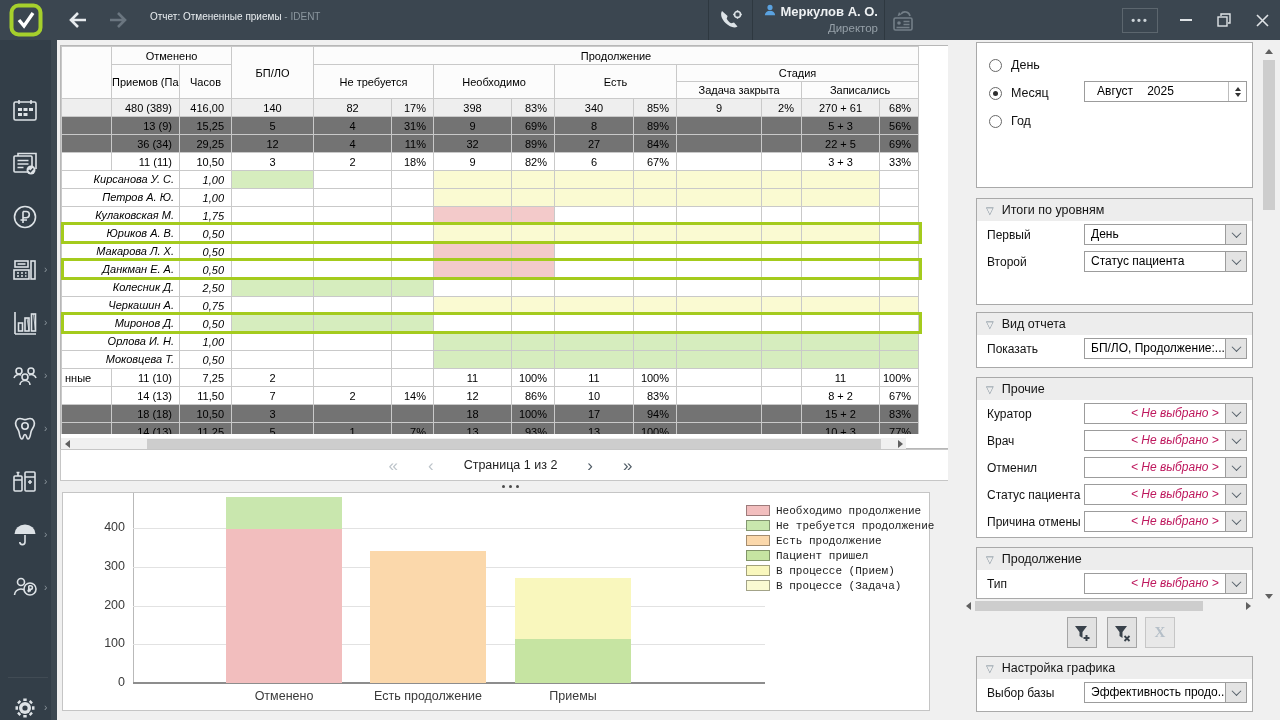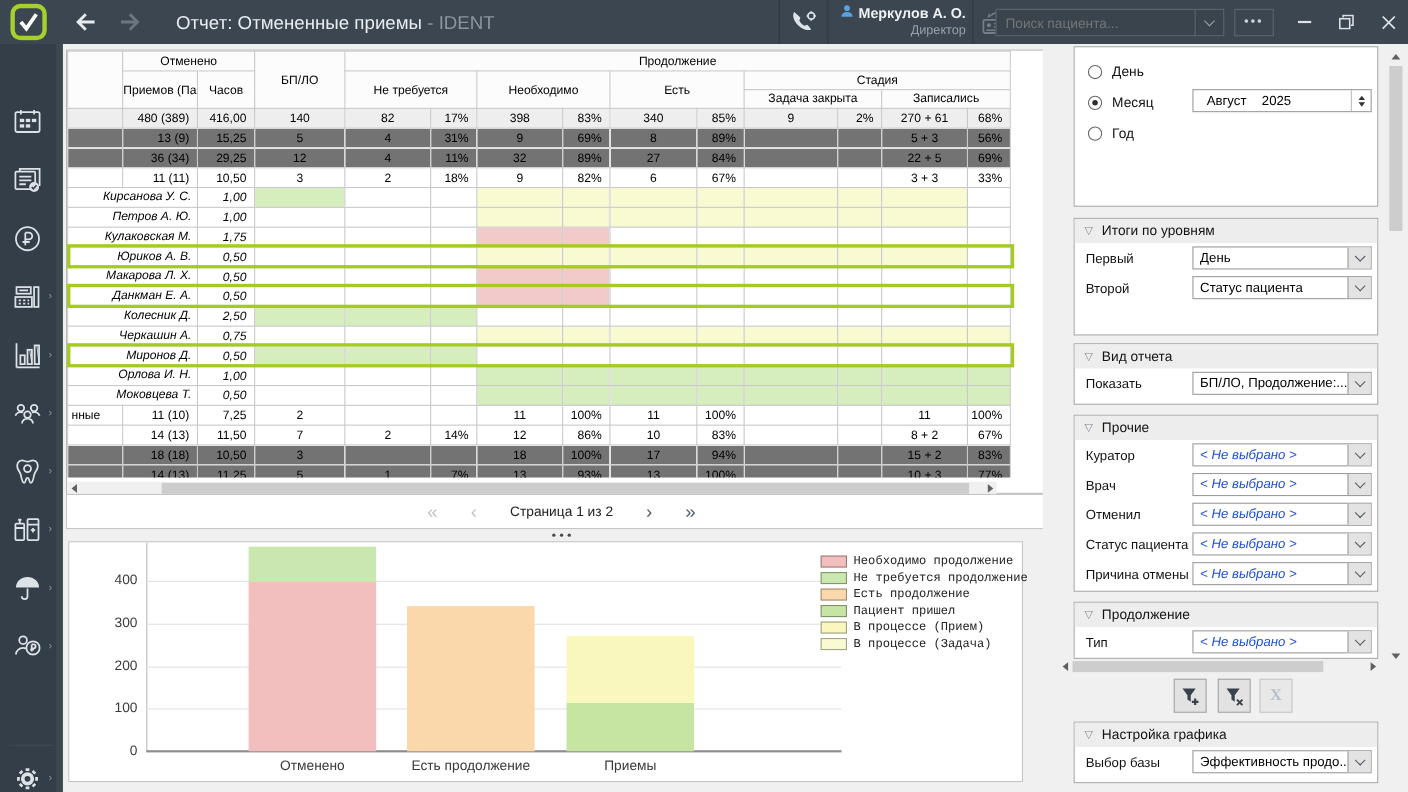--- a/index.html
+++ b/index.html
@@ -5,21 +5,21 @@
   * { margin:0; padding:0; box-sizing:border-box; }
   html,body { width:1280px; height:720px; overflow:hidden; }
   body { font-family:"Liberation Sans", sans-serif; background:#f0f0f0; }
   .app { position:relative; width:1280px; height:720px; background:#f0f0f0; }
   .abs { position:absolute; }
 
   
   .topbar { position:absolute; left:0; top:0; width:1280px; height:40px; background:#3b4650; }
   .logo { position:absolute; left:9px; top:3px; width:34px; height:34px; }
   .nav-arrow { position:absolute; top:8px; width:24px; height:24px; }
-  .tb-title { position:absolute; left:160px; top:11px; font-size:17px; color:#e9edf0; white-space:nowrap; }
+  .tb-title { position:absolute; left:150px; top:11px; font-size:10px; color:#e9edf0; white-space:nowrap; }
   .tb-title .sfx { color:#8b969e; }
   .tb-sep { position:absolute; top:0; width:1px; height:40px; background:#2e3840; }
   .user { position:absolute; left:758px; top:4px; width:120px; text-align:right; line-height:16px; }
   .user .uname { color:#eef1f3; font-size:13px; font-weight:bold; white-space:nowrap; }
   .user .urole { color:#96a0a8; font-size:11.5px; }
   .searchbox { position:absolute; left:905px; top:8px; width:208px; height:25px; border:1px solid #5c666e; background:#39444d; display:flex; }
   .searchbox input { flex:1; background:transparent; border:0; outline:none; color:#9aa4ac; font-size:12.5px; padding:0 8px; font-family:"Liberation Sans",sans-serif; }
   .searchbox .chevzone { width:26px; border-left:1px solid #5c666e; display:flex; align-items:center; justify-content:center; }
   .chev { display:inline-block; width:7px; height:7px; border-right:1.6px solid #55606a; border-bottom:1.6px solid #55606a; transform:rotate(45deg) translate(-1px,-1px); }
   .chevzone .chev { border-color:#9aa4ac; }
@@ -88,21 +88,21 @@
   
   .rightpanel { position:absolute; left:948px; top:40px; width:332px; height:680px; background:#f0f0f0; }
   .grp { position:absolute; left:28px; width:277px; background:#fff; border:1px solid #a9a9a9; }
   .grp-h { height:22px; background:#ededed; display:flex; align-items:center; padding-left:9px; }
   .grp-h .tri-ico { color:#7c8b97; font-size:10px; margin-right:8px; }
   .grp-h .gtitle { font-size:12.5px; color:#141414; }
   .grp-row { height:27px; display:flex; align-items:center; padding-left:10px; position:relative; }
   .grp-row .lbl { font-size:12px; color:#111; }
   .sel { position:absolute; left:107px; width:163px; height:21px; border:1px solid #9c9c9c; background:#fff; display:flex; }
   .sel .val { flex:1; font-size:12px; line-height:19px; padding-left:6px; overflow:hidden; white-space:nowrap; }
-  .sel .val.muted { font-style:italic; color:#1d4ed8; }
+  .sel .val.muted { font-style:italic; color:#be185d;margin-left:40px; }
   .sel .dd { width:21px; background:#e3e3e3; border-left:1px solid #9c9c9c; display:flex; align-items:center; justify-content:center; }
   .radio-row { height:28px; display:flex; align-items:center; padding-left:12px; }
   .radio { width:13px; height:13px; border:1px solid #686868; border-radius:50%; background:#fff; margin-right:9px; position:relative; }
   .radio.on::after { content:""; position:absolute; left:3px; top:3px; width:5px; height:5px; border-radius:50%; background:#2e2e2e; }
   .radio-row .lbl { font-size:12.5px; color:#111; }
   .spinner { position:absolute; left:107px; top:38px; width:163px; height:21px; border:1px solid #9c9c9c; background:#fff; display:flex; }
   .spinner .sv { font-size:12px; line-height:19px; padding-left:12px; }
   .spinner .sv.year { padding-left:14px; }
   .spinner .spin { margin-left:auto; width:18px; border-left:1px solid #bdbdbd; display:flex; flex-direction:column; align-items:center; justify-content:center; gap:2px; }
   .spin .tri.up { border-bottom-width:4px; border-left-width:3.5px; border-right-width:3.5px; border-bottom-color:#333; }
@@ -152,26 +152,20 @@
     </div>
     <div class="tb-sep" style="left:884px"></div>
     <div class="abs" style="left:890px;top:9px">
       <svg width="28" height="24" viewBox="0 0 28 24">
         <path d="M20 7 a5 5 0 0 0 -9 -2" fill="none" stroke="#747f88" stroke-width="1.6"></path>
         <path d="M9 3 l2.2 2.8 L7.6 7.2 Z" fill="#747f88"></path>
         <rect x="4" y="9" width="18" height="12" rx="1.5" fill="none" stroke="#747f88" stroke-width="1.6"></rect>
         <circle cx="9" cy="14" r="1.8" fill="#747f88"></circle>
         <path d="M13.5 12.5 h6 M13.5 15.5 h6 M6.5 18.5 h13" stroke="#747f88" stroke-width="1.3"></path>
       </svg>
-    </div>
-    <div class="searchbox">
-      <input placeholder="Поиск пациента..." style="">
-      <div class="chevzone">
-          <span class="chev"></span>
-        </div>
     </div>
     <div class="morebox">•••</div>
     <div class="winbtn" style="left:1166px">
         <div style="width:12px;height:2px;background:#dfe3e6"></div>
       </div>
     <div class="winbtn" style="left:1204px">
       <svg width="14" height="14" viewBox="0 0 14 14">
           <path d="M4 3 V1 H13 V10 H11" fill="none" stroke="#dfe3e6" stroke-width="1.4"></path>
           <rect x="1" y="4" width="9" height="9" fill="none" stroke="#dfe3e6" stroke-width="1.4"></rect>
         </svg>

